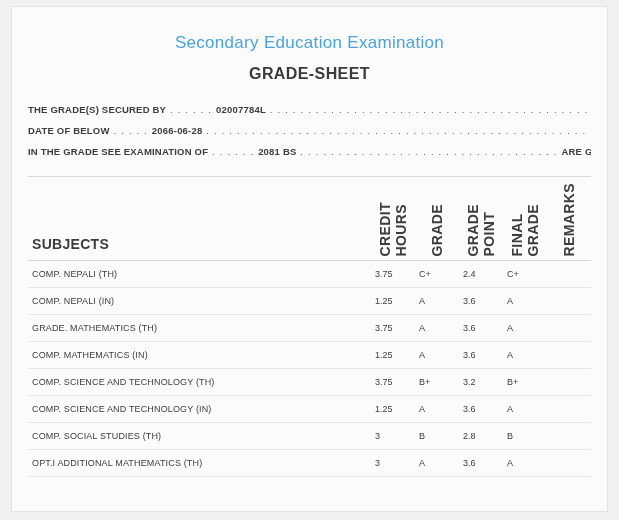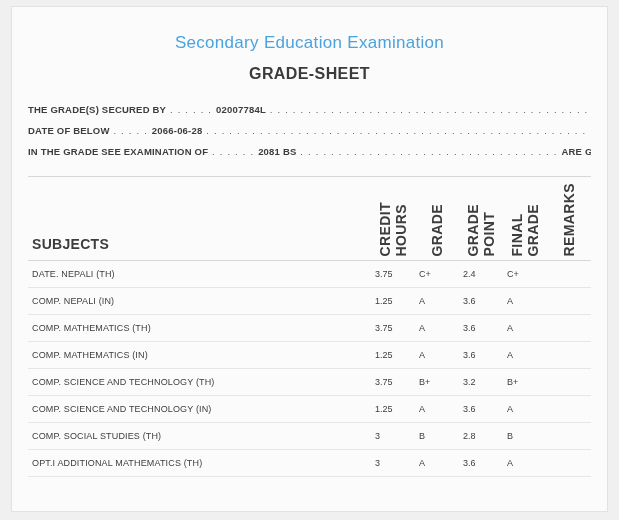--- a/index.html
+++ b/index.html
@@ -137,37 +137,37 @@
         <th class="subject-head">SUBJECTS</th>
         <th class="vert"><span class="rot">CREDIT HOURS</span></th>
         <th class="vert"><span class="rot">GRADE</span></th>
         <th class="vert"><span class="rot">GRADE POINT</span></th>
         <th class="vert"><span class="rot">FINAL GRADE</span></th>
         <th class="vert"><span class="rot">REMARKS</span></th>
       </tr>
     </thead>
     <tbody id="grades-body">
         <tr>
-          <td class="subject">DATE. NEPALI (TH)</td>
+          <td class="subject">COMP. NEPALI (TH)</td>
           <td class="num">3.75</td>
           <td class="num">C+</td>
           <td class="num">2.4</td>
           <td class="num">C+</td>
           <td class="num"></td>
         </tr>
         <tr>
           <td class="subject">COMP. NEPALI (IN)</td>
           <td class="num">1.25</td>
           <td class="num">A</td>
           <td class="num">3.6</td>
           <td class="num">A</td>
           <td class="num"></td>
         </tr>
         <tr>
-          <td class="subject">COMP. MATHEMATICS (TH)</td>
+          <td class="subject">GRADE. MATHEMATICS (TH)</td>
           <td class="num">3.75</td>
           <td class="num">A</td>
           <td class="num">3.6</td>
           <td class="num">A</td>
           <td class="num"></td>
         </tr>
         <tr>
           <td class="subject">COMP. MATHEMATICS (IN)</td>
           <td class="num">1.25</td>
           <td class="num">A</td>

